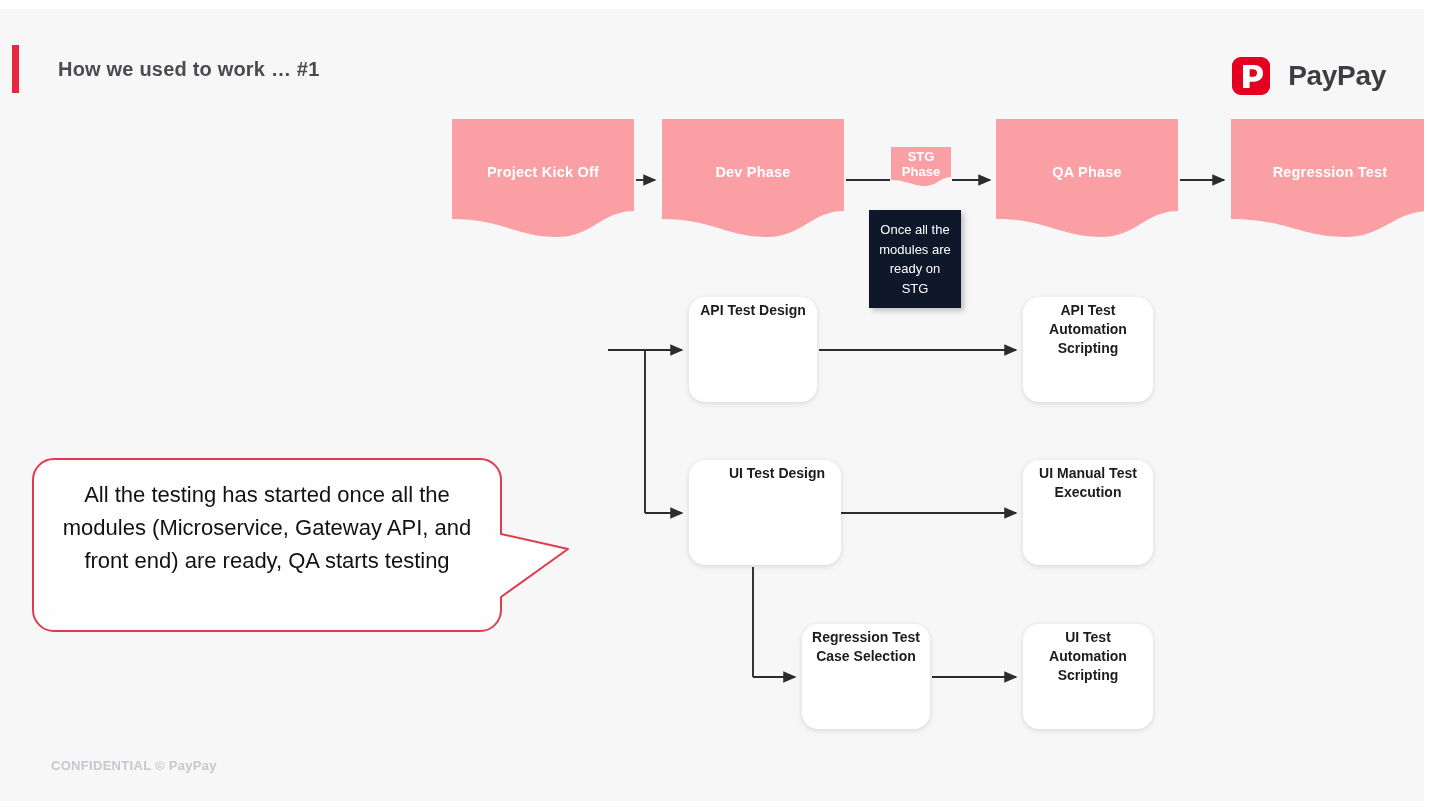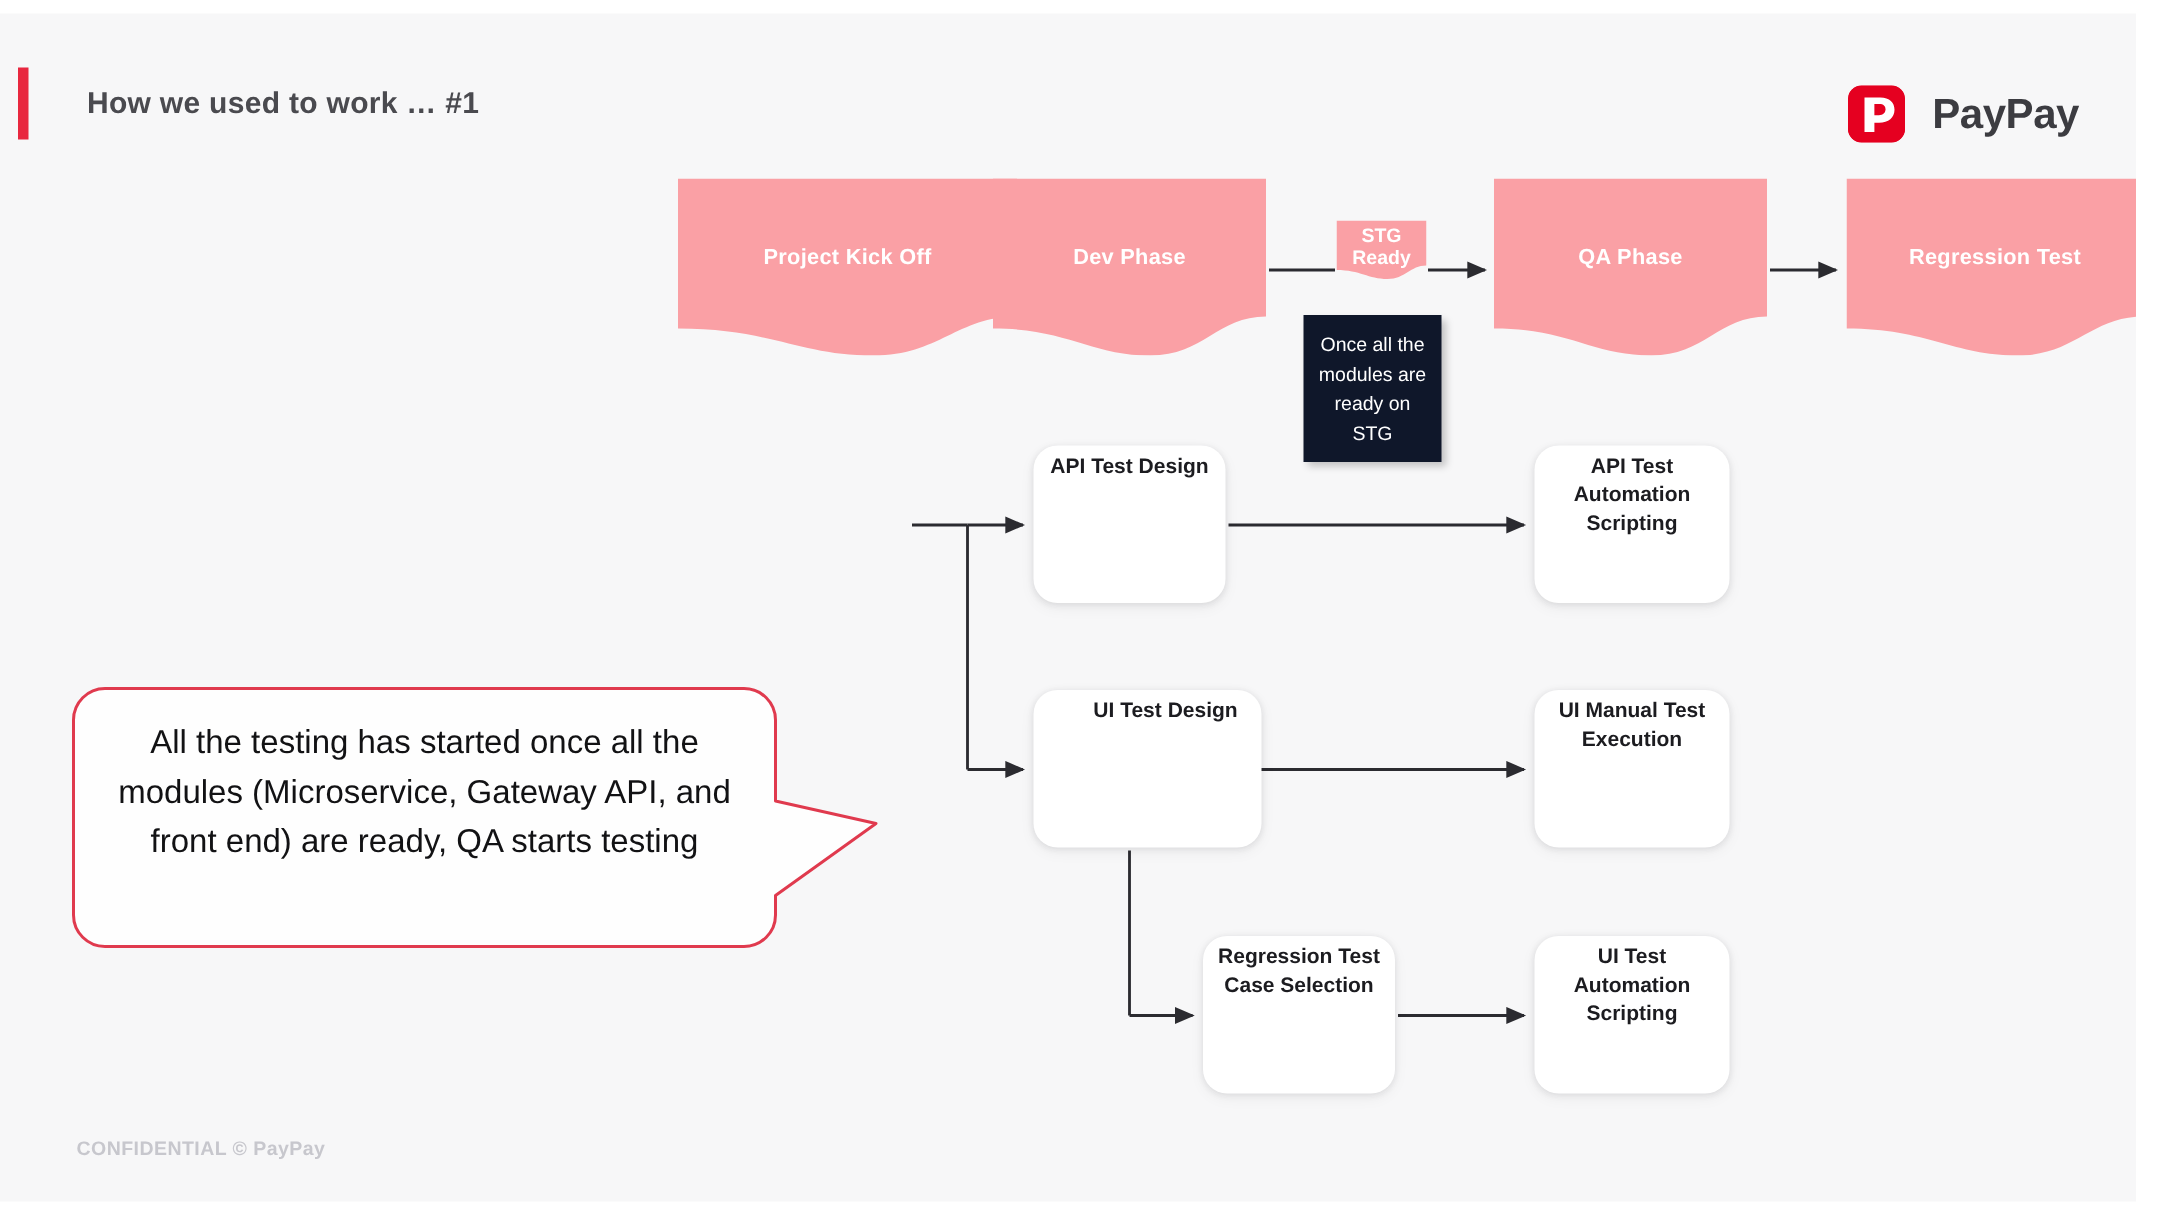--- a/index.html
+++ b/index.html
@@ -155,21 +155,21 @@
     left: 0;
     top: 0;
     width: 1424px;
     height: 792px;
     pointer-events: none;
   }
 
   
   .bubble-wrap {
     position: absolute;
-    left: 48px;
+    left: 32px;
     top: 449px;
     width: 540px;
     height: 196px;
   }
   .bubble-wrap svg { position: absolute; inset: 0; display:block; }
   .bubble-text {
     position: absolute;
     left: 18px;
     top: 20px;
     width: 434px;
@@ -232,21 +232,21 @@
 
       <line x1="819" y1="504" x2="1016" y2="504" marker-end="url(#arw)"></line>
 
       <line x1="753" y1="558" x2="753" y2="668"></line>
       <line x1="753" y1="668" x2="795" y2="668" marker-end="url(#arw)"></line>
 
       <line x1="932" y1="668" x2="1016" y2="668" marker-end="url(#arw)"></line>
     </g>
   </svg>
 
-  <div class="banner" style="left:452px; top:110px; width:182px; height:118px;padding-left:44px;">
+  <div class="banner" style="left:452px; top:110px; width:182px; height:118px;">
     <div class="shape">
       <svg viewBox="0 0 182 118" preserveAspectRatio="none">
         <path d="M0,0 H182 V92 C150,92 140,118 105,118 C65,118 50,100 0,100 Z" fill="#faa0a5"></path>
       </svg>
     </div>
     <div class="label">Project Kick Off</div>
   </div>
 
   <div class="banner" style="left:662px; top:110px; width:182px; height:118px;">
     <div class="shape">
@@ -276,21 +276,21 @@
   </div>
 
   <div class="stg-badge">
     <div class="shape">
       <svg viewBox="0 0 60 39" preserveAspectRatio="none">
         <path d="M0,0 H60 V30 C49,30 46,39 34,39 C21,39 16,33 0,33 Z" fill="#faa0a5"></path>
       </svg>
     </div>
     <div class="label">
       <div>STG</div>
-      <div>Ready</div>
+      <div>Phase</div>
     </div>
   </div>
 
   <div class="tooltip">Once all the modules are ready on STG</div>
 
 
   <div class="card" style="left:689px; top:288px; width:128px; height:105px;">
     <span>API Test Design</span>
   </div>
 

